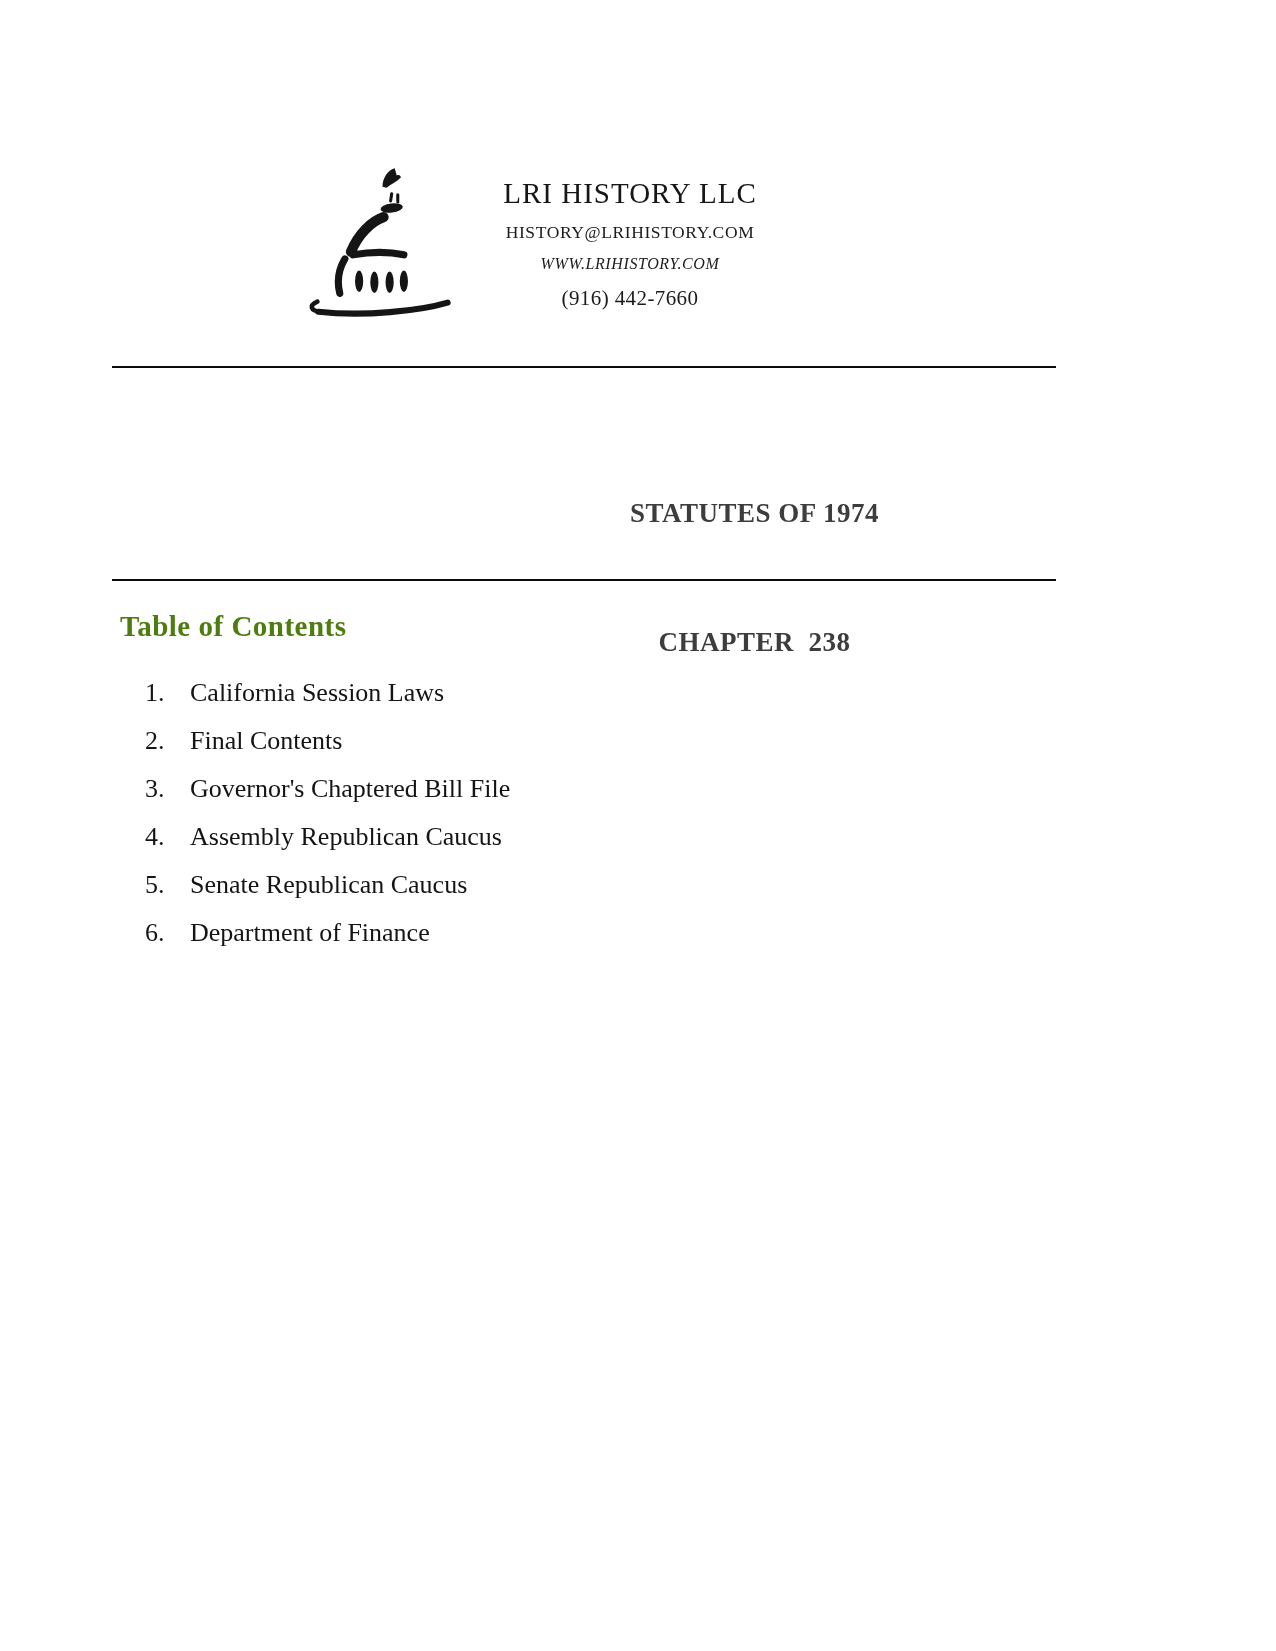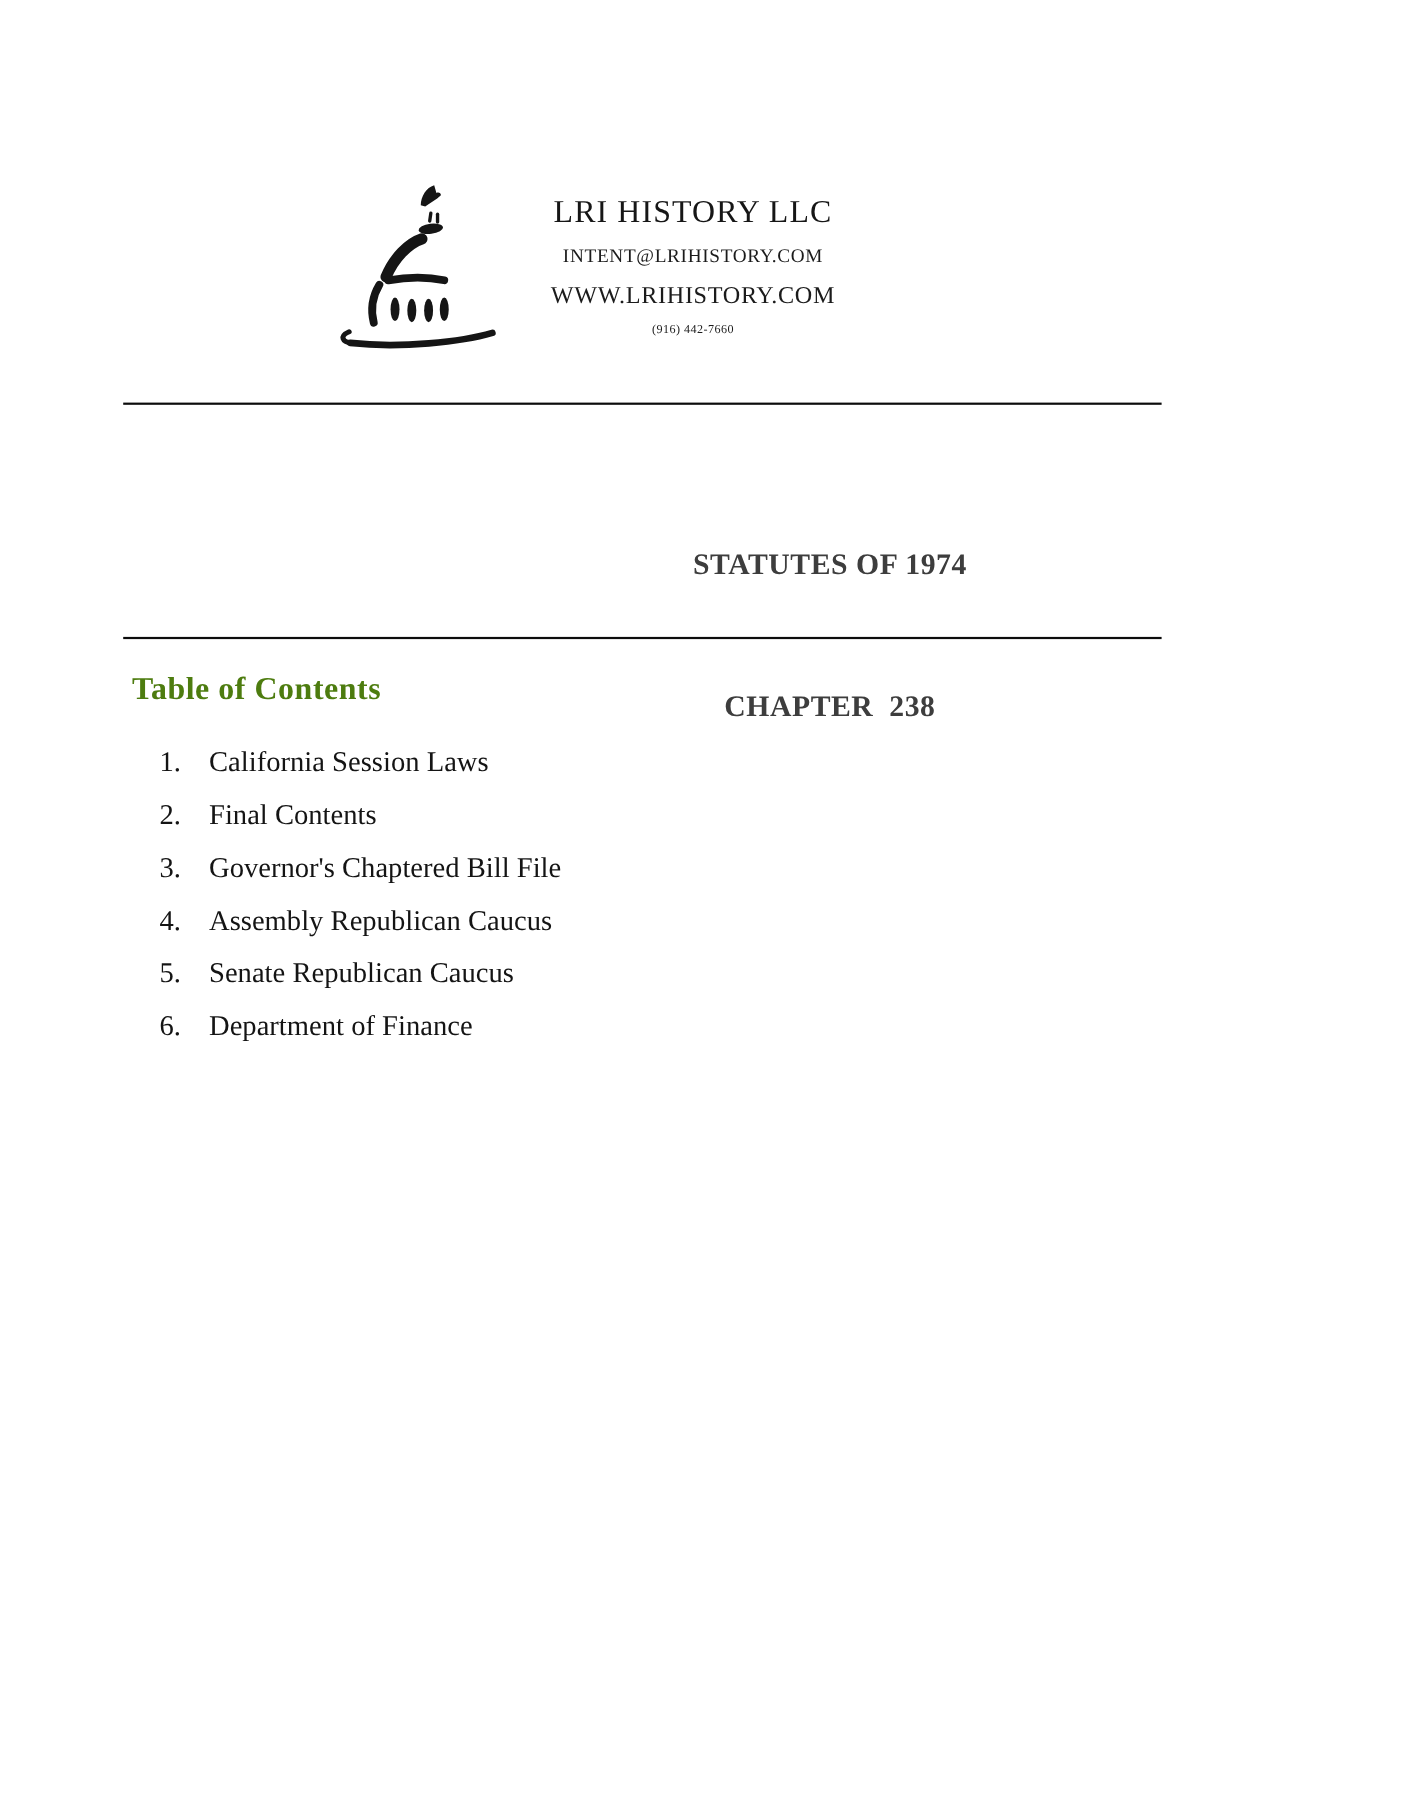--- a/index.html
+++ b/index.html
@@ -40,27 +40,28 @@
     margin-bottom: 12px;
     white-space: nowrap;
   }
   .company-email {
     font-size: 17.5px;
     letter-spacing: 0.6px;
     margin-bottom: 12px;
     white-space: nowrap;
   }
   .company-web {
-    font-size: 22px;
+    font-size: 16px;
     letter-spacing: 0.6px;
     margin-bottom: 13px;
     white-space: nowrap;
+    font-style: italic;
   }
   .company-phone {
-    font-size: 11px;
+    font-size: 21px;
     letter-spacing: 0.4px;
     white-space: nowrap;
   }
 
   
   .rule {
     position: absolute;
     left: 112px;
     width: 944px;
     height: 0;
@@ -146,21 +147,21 @@
       <ellipse cx="95" cy="127" rx="4" ry="10.5" fill="#151515" stroke="none"></ellipse>
       <ellipse cx="109" cy="126" rx="4" ry="10.5" fill="#151515" stroke="none"></ellipse>
 
       <path d="M25,156 C70,161 125,155 152,147" stroke-width="6"></path>
       <path d="M26,156 C18,155 15,150 24,146" stroke-width="4.5"></path>
     </g>
   </svg>
 
   <div class="company-block">
     <div class="company-name">LRI HISTORY LLC</div>
-    <div class="company-email">INTENT@LRIHISTORY.COM</div>
+    <div class="company-email">HISTORY@LRIHISTORY.COM</div>
     <div class="company-web">WWW.LRIHISTORY.COM</div>
     <div class="company-phone">(916) 442-7660</div>
   </div>
 
   <div class="rule rule-1"></div>
   <div class="rule rule-2"></div>
 
   <div class="reference-block">
     <div>STATUTES OF 1974</div>
     <div>CHAPTER  238</div>

